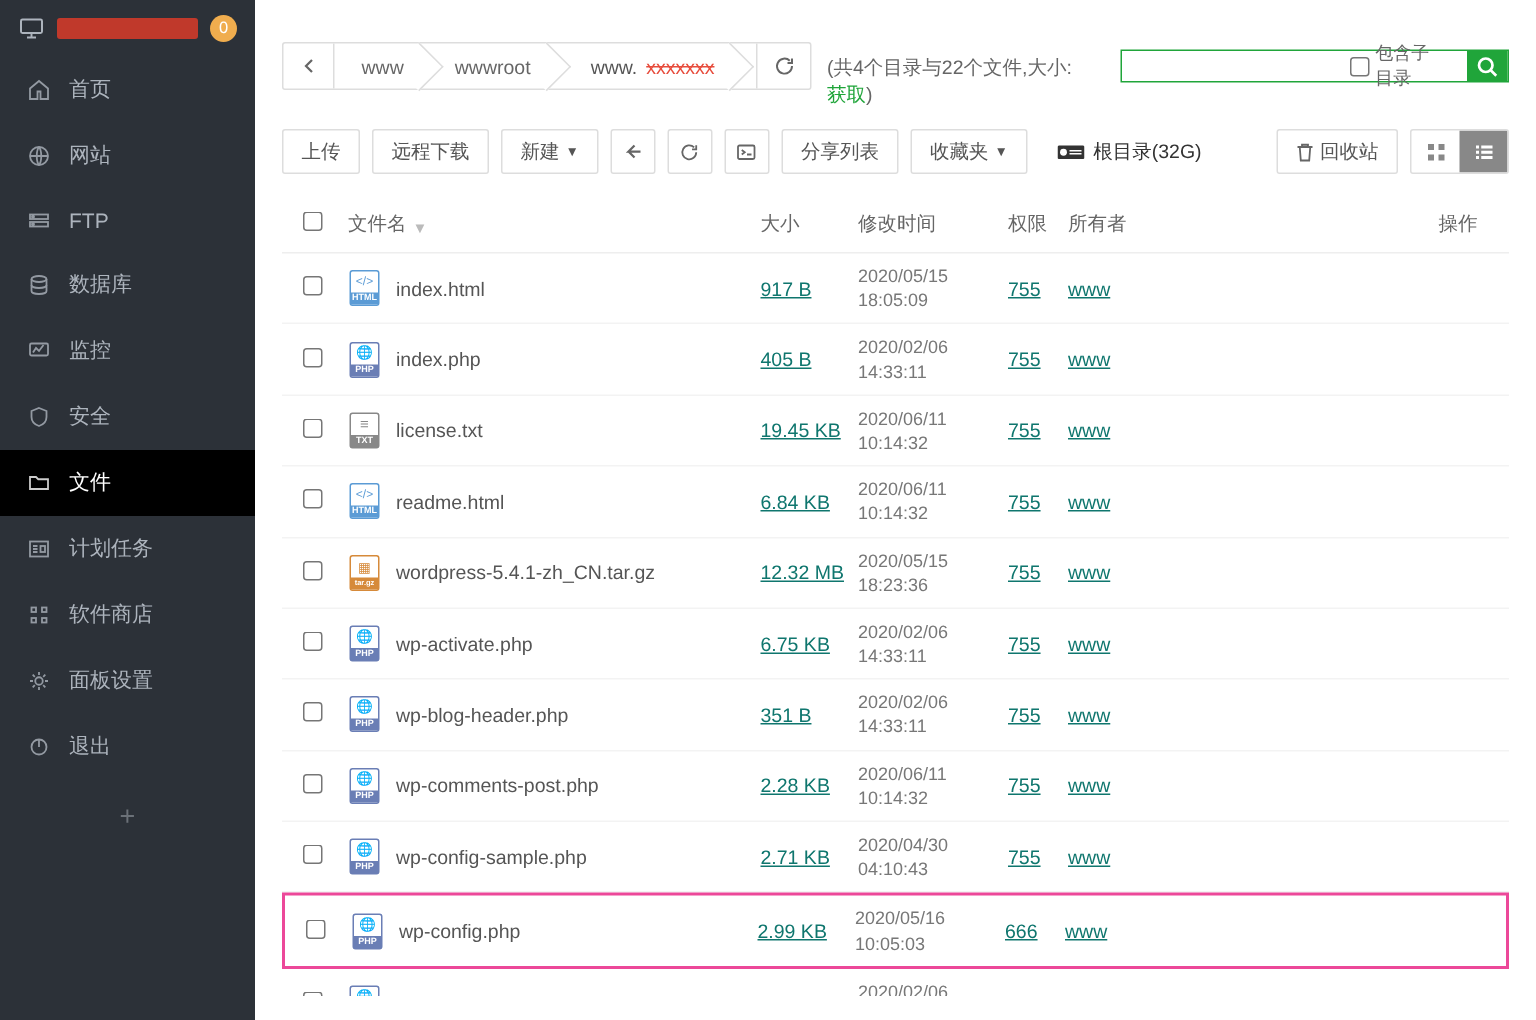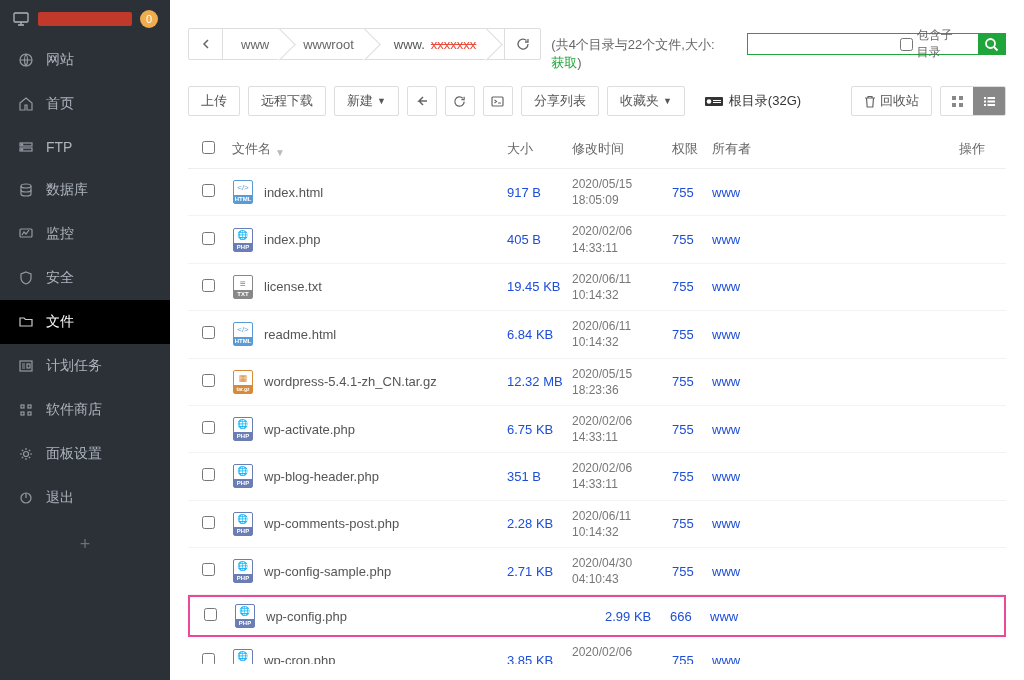--- a/index.html
+++ b/index.html
@@ -51,21 +51,21 @@
 .col-size { width: 65px; }
 .col-date { width: 100px; }
 .col-perm { width: 40px; }
 .col-own { width: 240px; }
 .col-op { width: 40px; text-align: center; }
 .sort-caret { color: #bbb; font-size: 10px; }
 
 .frow { display: flex; align-items: center; padding: 7px 14px; border-bottom: 1px solid #f3f3f3; font-size: 13px; }
 .frow.hl { border: 2px solid #ec4899; }
 .frow .col-name { display: flex; align-items: center; gap: 10px; color: #555; }
-.frow .col-size, .frow .col-perm, .frow .col-own { color: #1d4ed8; }
+.frow .col-size, .frow .col-perm, .frow .col-own { color: #0f766e; text-decoration: underline; }
 .frow .col-date { color: #777; line-height: 1.35; font-size: 12px; }
 .ficon { width: 22px; height: 24px; display: flex; align-items: center; justify-content: center; flex-shrink: 0; }
 .fic { width: 20px; height: 24px; border-radius: 2px; position: relative; background: #fff; border: 1px solid #ccc; }
 .fic::after { position: absolute; bottom: 0; left: 0; right: 0; height: 8px; display: flex; align-items: center; justify-content: center; font-size: 6px; color: #fff; font-weight: bold; }
 .fic-html { border-color: #5b9bd5; }
 .fic-html::before { content: "</>"; position: absolute; top: 2px; left: 0; right: 0; font-size: 8px; text-align: center; color: #5b9bd5; }
 .fic-html::after { content: "HTML"; background: #5b9bd5; }
 .fic-php { border-color: #6a7eb5; }
 .fic-php::before { content: "🌐"; position: absolute; top: 1px; left: 0; right: 0; font-size: 9px; text-align: center; }
 .fic-php::after { content: "PHP"; background: #6a7eb5; }
@@ -90,33 +90,33 @@
             <path d="M5 13h6M8 10v3"></path>
           </svg>
         </span>
       <span class="side-title"></span>
       <span class="side-badge">0</span>
     </div>
     <ul class="menu" id="menu">
         <li>
           <span class="mi">
             <svg width="16" height="16" viewBox="0 0 16 16" fill="none" stroke="currentColor" stroke-width="1.2">
+              <path d="M2 7l6-5 6 5v7H9V9H7v5H2z"></path>
+            </svg>
+          </span>
+          <span>首页</span>
+        </li>
+        <li>
+          <span class="mi">
+            <svg width="16" height="16" viewBox="0 0 16 16" fill="none" stroke="currentColor" stroke-width="1.2">
               <circle cx="8" cy="8" r="6"></circle>
               <path d="M2 8h12M8 2c2 2.5 2 9.5 0 12M8 2c-2 2.5-2 9.5 0 12"></path>
             </svg>
           </span>
           <span>网站</span>
-        </li>
-        <li>
-          <span class="mi">
-            <svg width="16" height="16" viewBox="0 0 16 16" fill="none" stroke="currentColor" stroke-width="1.2">
-              <path d="M2 7l6-5 6 5v7H9V9H7v5H2z"></path>
-            </svg>
-          </span>
-          <span>首页</span>
         </li>
         <li>
           <span class="mi">
             <svg width="16" height="16" viewBox="0 0 16 16" fill="none" stroke="currentColor" stroke-width="1.2">
               <rect x="2" y="4" width="12" height="3"></rect>
               <rect x="2" y="9" width="12" height="3"></rect>
               <circle cx="4" cy="5.5" r=".7" fill="currentColor"></circle>
               <circle cx="4" cy="10.5" r=".7" fill="currentColor"></circle>
             </svg>
           </span>
@@ -448,20 +448,21 @@
           </div>
           <div class="frow hl">
             <div class="col-chk"><input type="checkbox" style=""></div>
             <div class="col-name">
               <span class="ficon">
                 <span class="fic fic-php"></span>
               </span>
               <span>wp-config.php</span>
             </div>
             <div class="col-size">2.99 KB</div>
+            <div class="col-date">2020/05/16<br>10:05:03</div>
             <div class="col-perm">666</div>
             <div class="col-own">www</div>
             <div class="col-op"></div>
           </div>
           <div class="frow">
             <div class="col-chk"><input type="checkbox" style=""></div>
             <div class="col-name">
               <span class="ficon">
                 <span class="fic fic-php"></span>
               </span>

